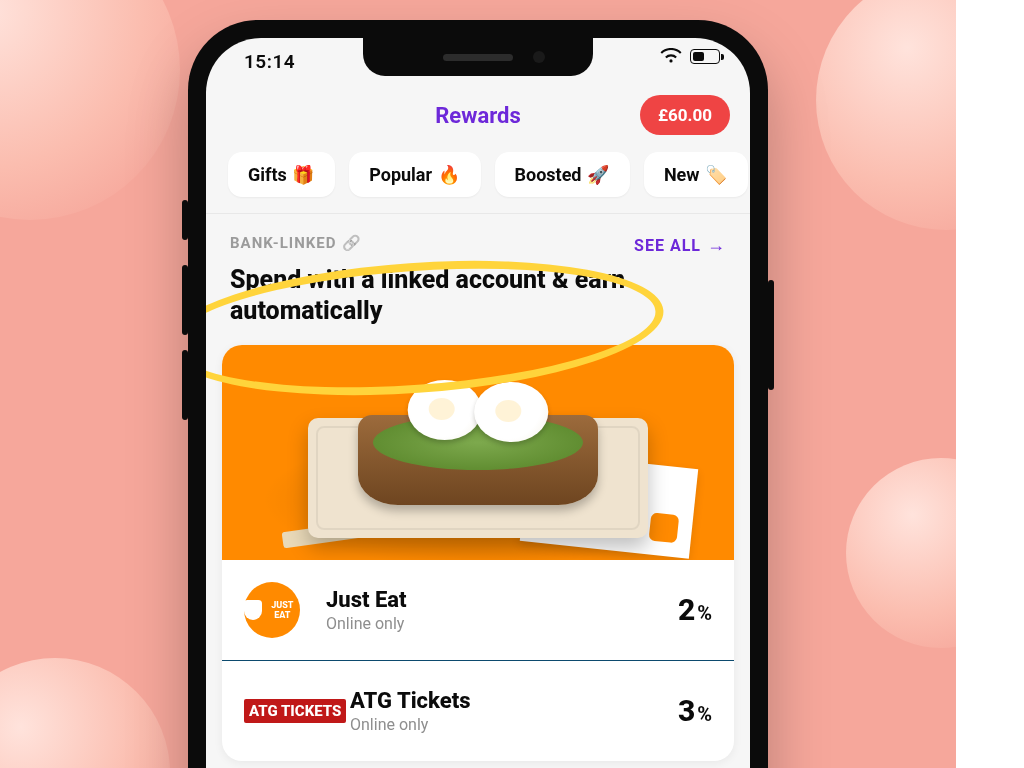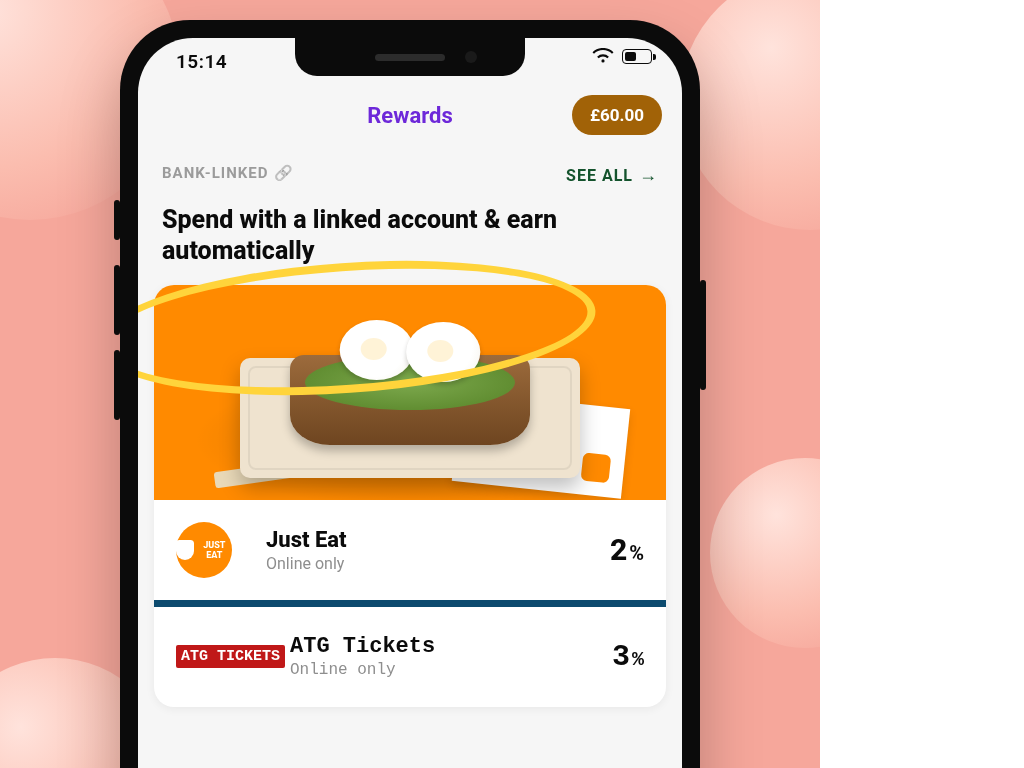--- a/index.html
+++ b/index.html
@@ -1,19 +1,19 @@
 <!DOCTYPE html>
 <html><head>
 <meta charset="utf-8">
 <style>
   * { box-sizing: border-box; margin: 0; padding: 0; }
   html, body { width: 1024px; height: 768px; overflow: hidden; font-family: -apple-system, BlinkMacSystemFont, "Segoe UI", Roboto, Helvetica, Arial, sans-serif; }
   .stage {
     position: relative;
-    width: 820px;
+    width: 956px;
     height: 768px;
     background: #f6a79b;
     overflow: hidden;
   }
   
   .bubble { position: absolute; border-radius: 50%; background: radial-gradient(circle at 35% 30%, #ffe3dc 0%, #fbbdaf 55%, #f6a79b 85%); }
   .b1 { width: 300px; height: 300px; top: -80px; left: -120px; }
   .b2 { width: 230px; height: 230px; bottom: -120px; left: -60px; }
   .b3 { width: 260px; height: 260px; top: -30px; right: -120px; }
   .b4 { width: 190px; height: 190px; bottom: 120px; right: -80px; }
@@ -71,41 +71,41 @@
   .wifi-icon svg, .battery { display:block; }
   .battery { position:relative; width:30px; height:15px; border:1.6px solid #0b0b0b; border-radius:4px; }
   .battery::after { content:""; position:absolute; right:-5px; top:4px; width:3px; height:6px; background:#0b0b0b; border-radius:0 2px 2px 0; }
   .battery .fill { position:absolute; left:2px; top:2px; bottom:2px; width:40%; background:#0b0b0b; border-radius:2px; }
 
   
   .header { position:relative; height:58px; display:flex; align-items:center; justify-content:center; }
   .header-title { font-size:22px; font-weight:700; color:#6d28d9; }
   .balance-pill {
     position:absolute; right:20px; top:50%; transform:translateY(-50%);
-    background:#a16207; color:#fff; font-weight:700; font-size:17px;
+    background:#ef4444; color:#fff; font-weight:700; font-size:17px;
     padding:10px 18px; border-radius:999px;
   }
 
   
   .tabs { display:flex; gap:14px; padding:8px 0 16px 22px; overflow:hidden; border-bottom:1px solid #e8e8e8; }
   .tab {
     flex:0 0 auto; background:#fff; border-radius:14px;
     padding:12px 20px; font-size:18px; font-weight:700; color:#0b0b0b;
     display:flex; align-items:center; gap:6px; box-shadow:0 1px 2px rgba(0,0,0,0.05);
     cursor:pointer;
   }
   .tab .emoji { font-size:18px; }
 
   
   .section { padding:20px 13px 0 24px; position:relative; }
   .section-eyebrow { font-size:15px; font-weight:700; letter-spacing:1px; color:#9b9b9b; display:flex; align-items:center; gap:6px; }
   .section-eyebrow .link-emoji { filter:grayscale(1); opacity:.7; }
-  .see-all { position:absolute; right:24px; top:20px; font-size:16px; font-weight:700; letter-spacing:1px; color:#14532d; cursor:pointer; display:flex; align-items:center; gap:6px;}
+  .see-all { position:absolute; right:24px; top:20px; font-size:16px; font-weight:700; letter-spacing:1px; color:#6d28d9; cursor:pointer; display:flex; align-items:center; gap:6px;}
   .see-all .arrow { font-size:18px; }
-  .section-title { margin-top:22px; font-size:25px; font-weight:800; line-height:1.25; color:#0b0b0b; max-width:420px;}
+  .section-title { margin-top:12px; font-size:25px; font-weight:800; line-height:1.25; color:#0b0b0b; max-width:420px;}
 
   
   .highlight {
     position:absolute; pointer-events:none;
     left:-42px; top:225px;
     width:500px; height:130px;
     border:8px solid #ffd43b;
     border-radius:50%;
     transform:rotate(-4deg);
     z-index:40;
@@ -126,22 +126,22 @@
   .avocado { position:absolute; left:50%; bottom:90px; transform:translateX(-50%); width:210px; height:55px; background:radial-gradient(ellipse at center, #7da94d 0%, #5d8a2e 80%); border-radius:50%;}
   .egg { position:absolute; width:74px; height:60px; background:radial-gradient(circle at 45% 40%, #fff 60%, #f4f0e6 100%); border-radius:50%; box-shadow:0 3px 5px rgba(0,0,0,0.2);}
   .egg::after{content:""; position:absolute; left:28%; top:30%; width:26px; height:22px; background:#ffcf5e; border-radius:50%; opacity:.25;}
   .egg.e1{ left:50%; bottom:120px; transform:translateX(-95%);}
   .egg.e2{ left:50%; bottom:118px; transform:translateX(-5%);}
   .fork { position:absolute; left:60px; bottom:22px; width:150px; height:16px; background:#e9d9b8; border-radius:3px; transform:rotate(-8deg);}
   .napkin { position:absolute; right:40px; bottom:10px; width:170px; height:90px; background:#fff; transform:rotate(6deg); box-shadow:0 4px 10px rgba(0,0,0,0.12);}
   .napkin .logo { position:absolute; right:14px; bottom:14px; width:28px; height:28px; background:#ff8a00; border-radius:6px;}
 
   
-  .offer { display:flex; align-items:center; padding:22px 22px; gap:34px; }
-  .offer + .offer { border-top:7px solid #0c4a6e;font-family:Liberation Mono, monospace; }
+  .offer { display:flex; align-items:center; padding:22px 22px; gap:26px; }
+  .offer + .offer { border-top:1px solid #0c4a6e; }
   .merchant-logo { width:56px; height:56px; border-radius:50%; display:flex; align-items:center; justify-content:center; font-size:9px; font-weight:800; color:#fff; text-align:center; flex-shrink:0;}
   .logo-justeat { background:#ff8a00; }
   .logo-justeat::before{content:""; width:20px; height:20px; background:#fff; border-radius:4px 4px 10px 10px; margin-right:3px;}
   .logo-atg-wrap { width:80px; height:56px; display:flex; align-items:center; }
   .logo-atg-inner { background:#c01818; color:#fff; font-weight:800; font-size:15px; letter-spacing:0; padding:3px 5px; border-radius:2px; white-space:nowrap;}
   .offer-text { flex:1; }
   .merchant-name { font-size:22px; font-weight:800; color:#0b0b0b; }
   .merchant-sub  { font-size:16px; color:#8e8e8e; margin-top:2px; }
   .rate { font-size:30px; font-weight:800; color:#0b0b0b; display:flex; align-items:baseline;}
   .rate .pct { font-size:20px; font-weight:700; margin-left:2px;}
@@ -178,20 +178,38 @@
               <span class="fill"></span>
             </span>
         </div>
       </div>
 
       <div class="header">
         <div class="header-title">Rewards</div>
         <div class="balance-pill">£60.00</div>
       </div>
 
+      <div class="tabs">
+        <div class="tab">
+          <span>Gifts</span>
+          <span class="emoji">🎁</span>
+        </div>
+        <div class="tab">
+          <span>Popular</span>
+          <span class="emoji">🔥</span>
+        </div>
+        <div class="tab">
+          <span>Boosted</span>
+          <span class="emoji">🚀</span>
+        </div>
+        <div class="tab">
+          <span>New</span>
+          <span class="emoji">🏷️</span>
+        </div>
+      </div>
 
       <div class="section">
         <div class="section-eyebrow">
           <span>BANK-LINKED</span>
           <span class="link-emoji">🔗</span>
         </div>
         <div class="see-all">
           <span>SEE ALL</span>
           <span class="arrow">→</span>
         </div>

